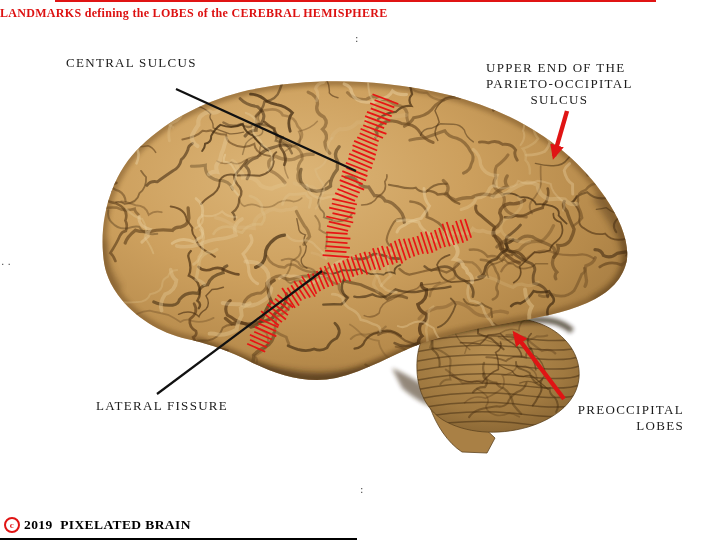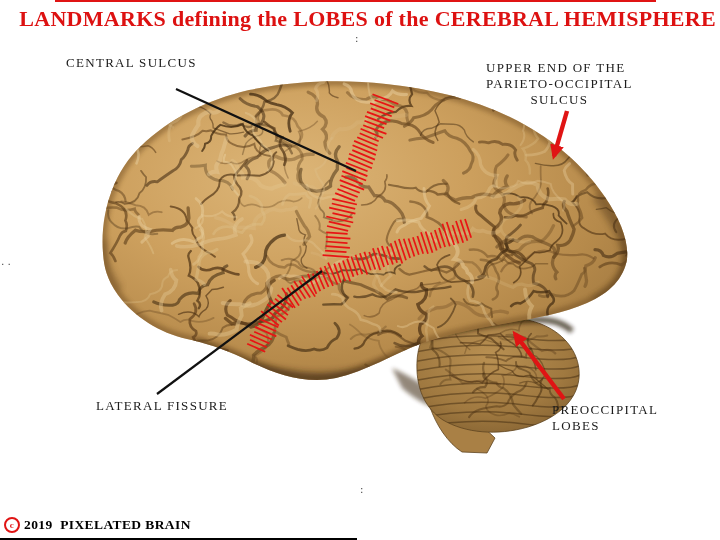--- a/index.html
+++ b/index.html
@@ -10,32 +10,32 @@
     --bg:#ffffff;
   }
   html,body{margin:0;padding:0;background:#888;}
   .stage{
     position:relative;width:720px;height:540px;background:var(--bg);
     overflow:hidden;font-family:"Liberation Serif",serif;
   }
   .top-edge-line{position:absolute;left:55px;top:0;width:601px;height:2px;background:var(--red);}
   .bottom-edge-line{position:absolute;left:0;top:538px;width:357px;height:2px;background:#000;}
   .page-title{
-    position:absolute;left:0;right:4px;top:6px;text-align:right;
-    color:var(--red);font-weight:bold;font-size:22px;letter-spacing:.3px;white-space:nowrap;
+    position:absolute;left:0;right:12px;top:6px;text-align:left;
+    color:var(--red);font-weight:bold;font-size:12px;letter-spacing:.3px;white-space:nowrap;
   }
   .anat-label{
     position:absolute;color:var(--label);font-size:13px;letter-spacing:1.3px;
     line-height:16px;white-space:nowrap;
   }
   .lbl-central{left:66px;top:55px;text-align:right;}
   .lbl-parieto{left:486px;top:60px;}
   .lbl-parieto .l3{text-align:center;}
   .lbl-lateral{left:96px;top:398px;}
-  .lbl-preocc{left:552px;top:402px;width:132px;text-align:left;}
+  .lbl-preocc{left:552px;top:402px;width:132px;text-align:right;}
   .brain-svg{position:absolute;left:0;top:0;}
   .footer{
     position:absolute;left:4px;top:517px;display:flex;align-items:center;
     color:#000;font-weight:bold;font-size:13.5px;letter-spacing:.4px;white-space:pre;
   }
   .copy-circle{
     display:inline-flex;align-items:center;justify-content:center;
     width:12px;height:12px;border:2px solid var(--red);border-radius:50%;
     color:var(--red);font-size:9px;font-weight:bold;margin-right:4px;flex:0 0 auto;
   }

